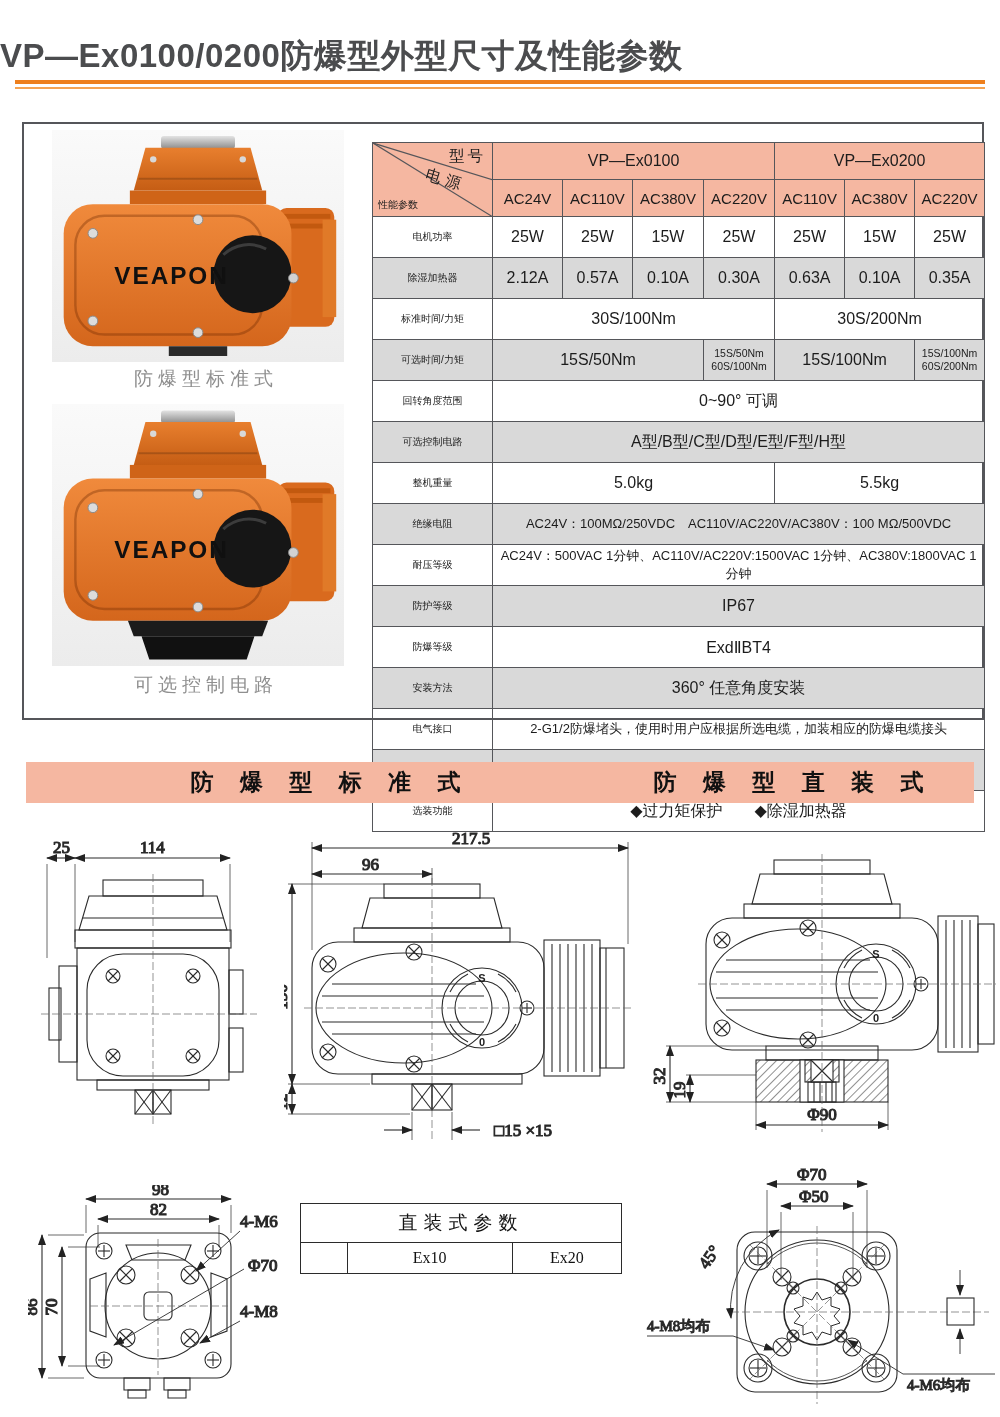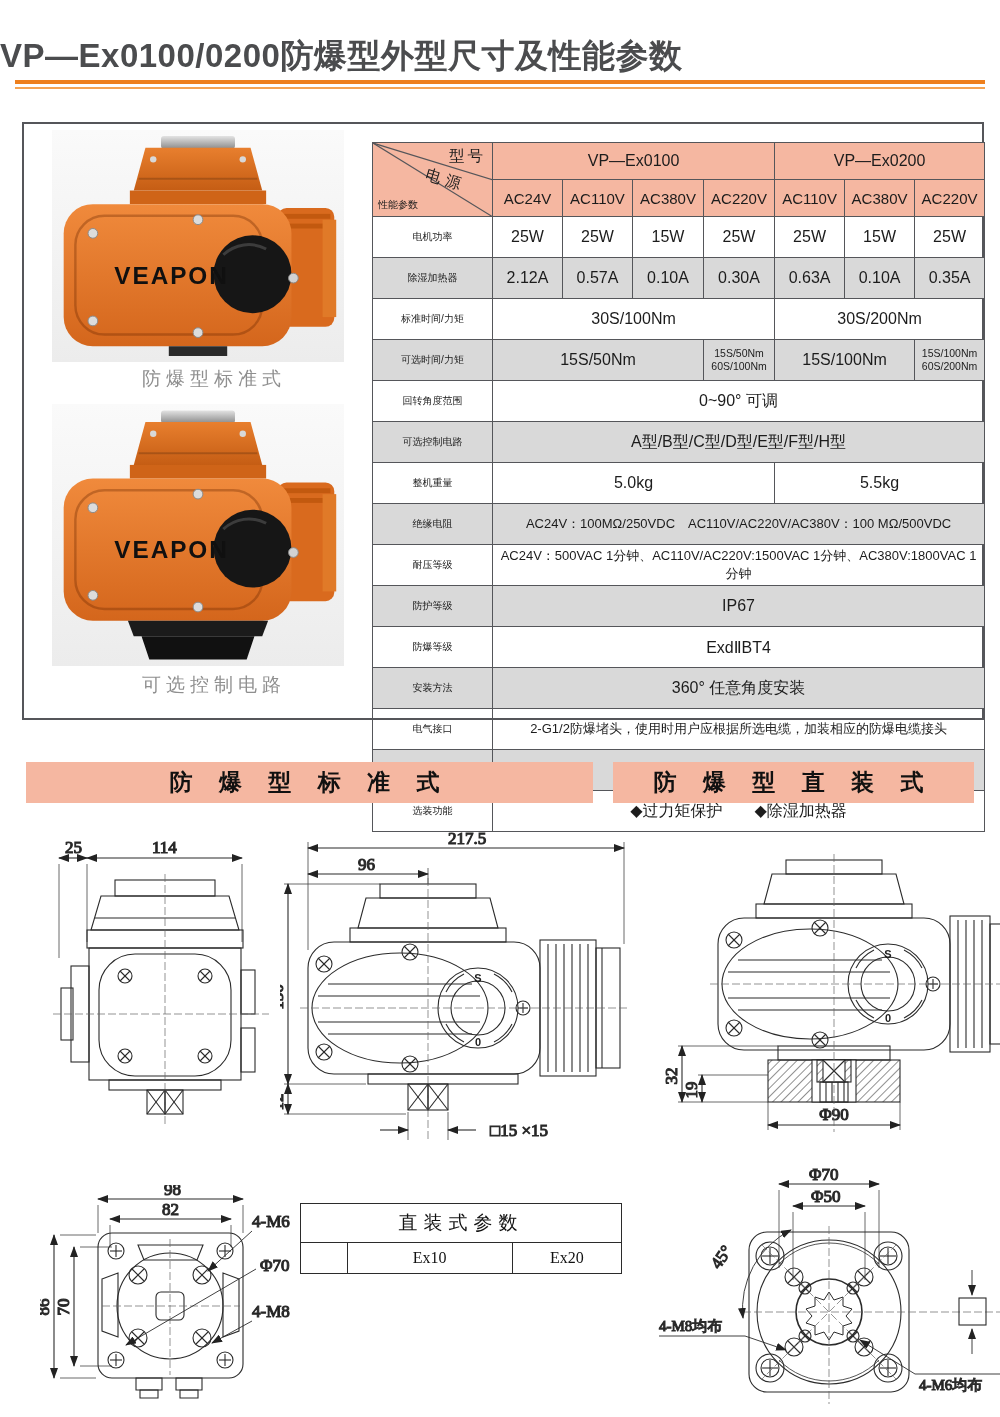--- a/index.html
+++ b/index.html
@@ -9,21 +9,21 @@
   .page-title{position:absolute;top:34px;left:0;width:986px;
               font-size:33px;font-weight:bold;color:#4b4c4e;letter-spacing:0.5px;}
   .rule1{position:absolute;top:80px;left:15px;width:970px;height:4px;background:var(--accent,#ee7f1d);}
   .rule2{position:absolute;top:87px;left:15px;width:970px;height:2px;background:#f5a353;}
   
   .main-box{position:absolute;left:22px;top:122px;width:962px;height:598px;border:2px solid #55565a;box-sizing:border-box;display:flex;}
   .photo-panel{position:relative;width:348px;flex:0 0 348px;}
   .photo{position:absolute;left:28px;width:292px;background:linear-gradient(180deg,#fafafa,#ececec);}
   .photo.p1{top:6px;height:232px;}
   .photo.p2{top:280px;height:262px;}
-  .caption{position:absolute;left:16px;width:348px;text-align:center;color:#8f8f8f;
+  .caption{position:absolute;left:8px;width:348px;text-align:center;color:#8f8f8f;
            font-size:19px;letter-spacing:5px;}
   .cap1{top:242px;} .cap2{top:548px;}
   
   .spec-wrap{flex:1;position:relative;}
   table.spec{table-layout:fixed;border-collapse:collapse;width:612px;height:594px;font-size:16px;text-align:center;margin-top:18px;}
   table.spec td{border:1px solid #55565a;vertical-align:middle;padding:1px 2px;overflow:hidden;}
   table.spec tr.hdr{height:37px;}
   table.spec tr.hdr td{background:var(--salmon,#f5b7a1);font-size:16px;}
   table.spec tr.hdr td.volt{font-size:15px;}
   table.spec td.lbl{font-size:10px;padding:13px 2px;}
@@ -32,24 +32,24 @@
   table.spec td.longtext{font-size:13px;}
   td.corner{position:relative;background:var(--salmon,#f5b7a1);padding:0;}
   .corner svg{position:absolute;left:0;top:0;}
   .corner .c-model{position:absolute;top:3px;right:6px;font-size:15.5px;letter-spacing:3px;}
   .corner .c-power{position:absolute;top:27px;right:26px;font-size:15.5px;letter-spacing:5px;transform:rotate(17deg);}
   .corner .c-param{position:absolute;bottom:4px;left:5px;font-size:10px;}
   
   .sec-bar{position:absolute;height:41px;background:var(--salmon,#f5b7a1);
            display:flex;align-items:center;justify-content:center;
            font-size:23px;font-weight:bold;color:#111;letter-spacing:10px;}
-  .sec-left{left:26px;top:762px;width:567px;}
+  .sec-left{left:26px;top:762px;width:567px;padding-left:21px;}
   .sec-right{left:613px;top:762px;width:361px;}
   
-  .drw{position:absolute;margin-left:12px;}
+  .drw{position:absolute;}
   .drw svg text{font-family:"Liberation Serif","DejaVu Serif",serif;font-size:17px;fill:#1d1d1d;}
   .drw svg text.cjk{font-family:"Liberation Serif","DejaVu Serif",serif;font-size:15px;}
   .drw svg text.dial{font-family:"Liberation Sans",sans-serif;font-size:11px;font-weight:bold;}
   
   .dp-table{position:absolute;left:300px;top:1203px;width:322px;border-collapse:collapse;
             font-family:"Liberation Serif","DejaVu Serif",serif;font-size:16px;text-align:center;color:#111;}
   .dp-table td{border:1.5px solid #2b2b2b;padding:6px 2px;}
   .dp-title{font-size:19px;letter-spacing:6px;height:24px;}
   .dp-lbl{width:44px;}
   .dp-ex10{width:166px;text-align:center;} .dp-ex20{width:108px;}
@@ -323,21 +323,21 @@
             <line x1="173" y1="213" x2="163" y2="223"></line>
           </g>
       </g>
       <g stroke-width="0.7" stroke="#666" stroke-dasharray="8 3">
         <line x1="128" y1="36" x2="128" y2="288"></line>
         <line x1="16" y1="176" x2="232" y2="176"></line>
       </g>
     </svg>
   </div>
 
-  <div class="drw" style="left:268px;top:832px;">
+  <div class="drw" style="left:284px;top:832px;">
     <svg width="352" height="335" viewBox="0 0 352 335" fill="none" stroke="#2b2b2b" stroke-width="1.1">
       <g stroke-width="0.8" stroke="#444">
         <line x1="28" y1="10" x2="28" y2="118"></line>
         <line x1="344" y1="10" x2="344" y2="112"></line>
         <line x1="148" y1="36" x2="148" y2="52"></line>
         <line x1="100" y1="52" x2="4" y2="52"></line>
         <line x1="86" y1="252" x2="4" y2="252"></line>
         <line x1="126" y1="282" x2="4" y2="282"></line>
         <line x1="128" y1="280" x2="128" y2="308"></line>
         <line x1="168" y1="280" x2="168" y2="308"></line>

